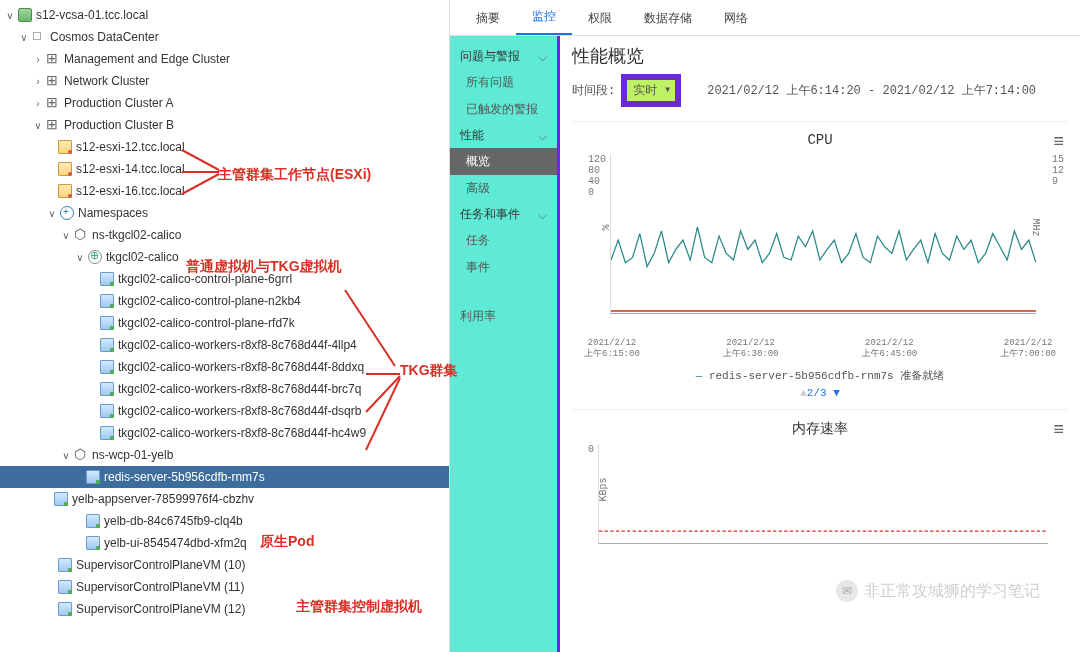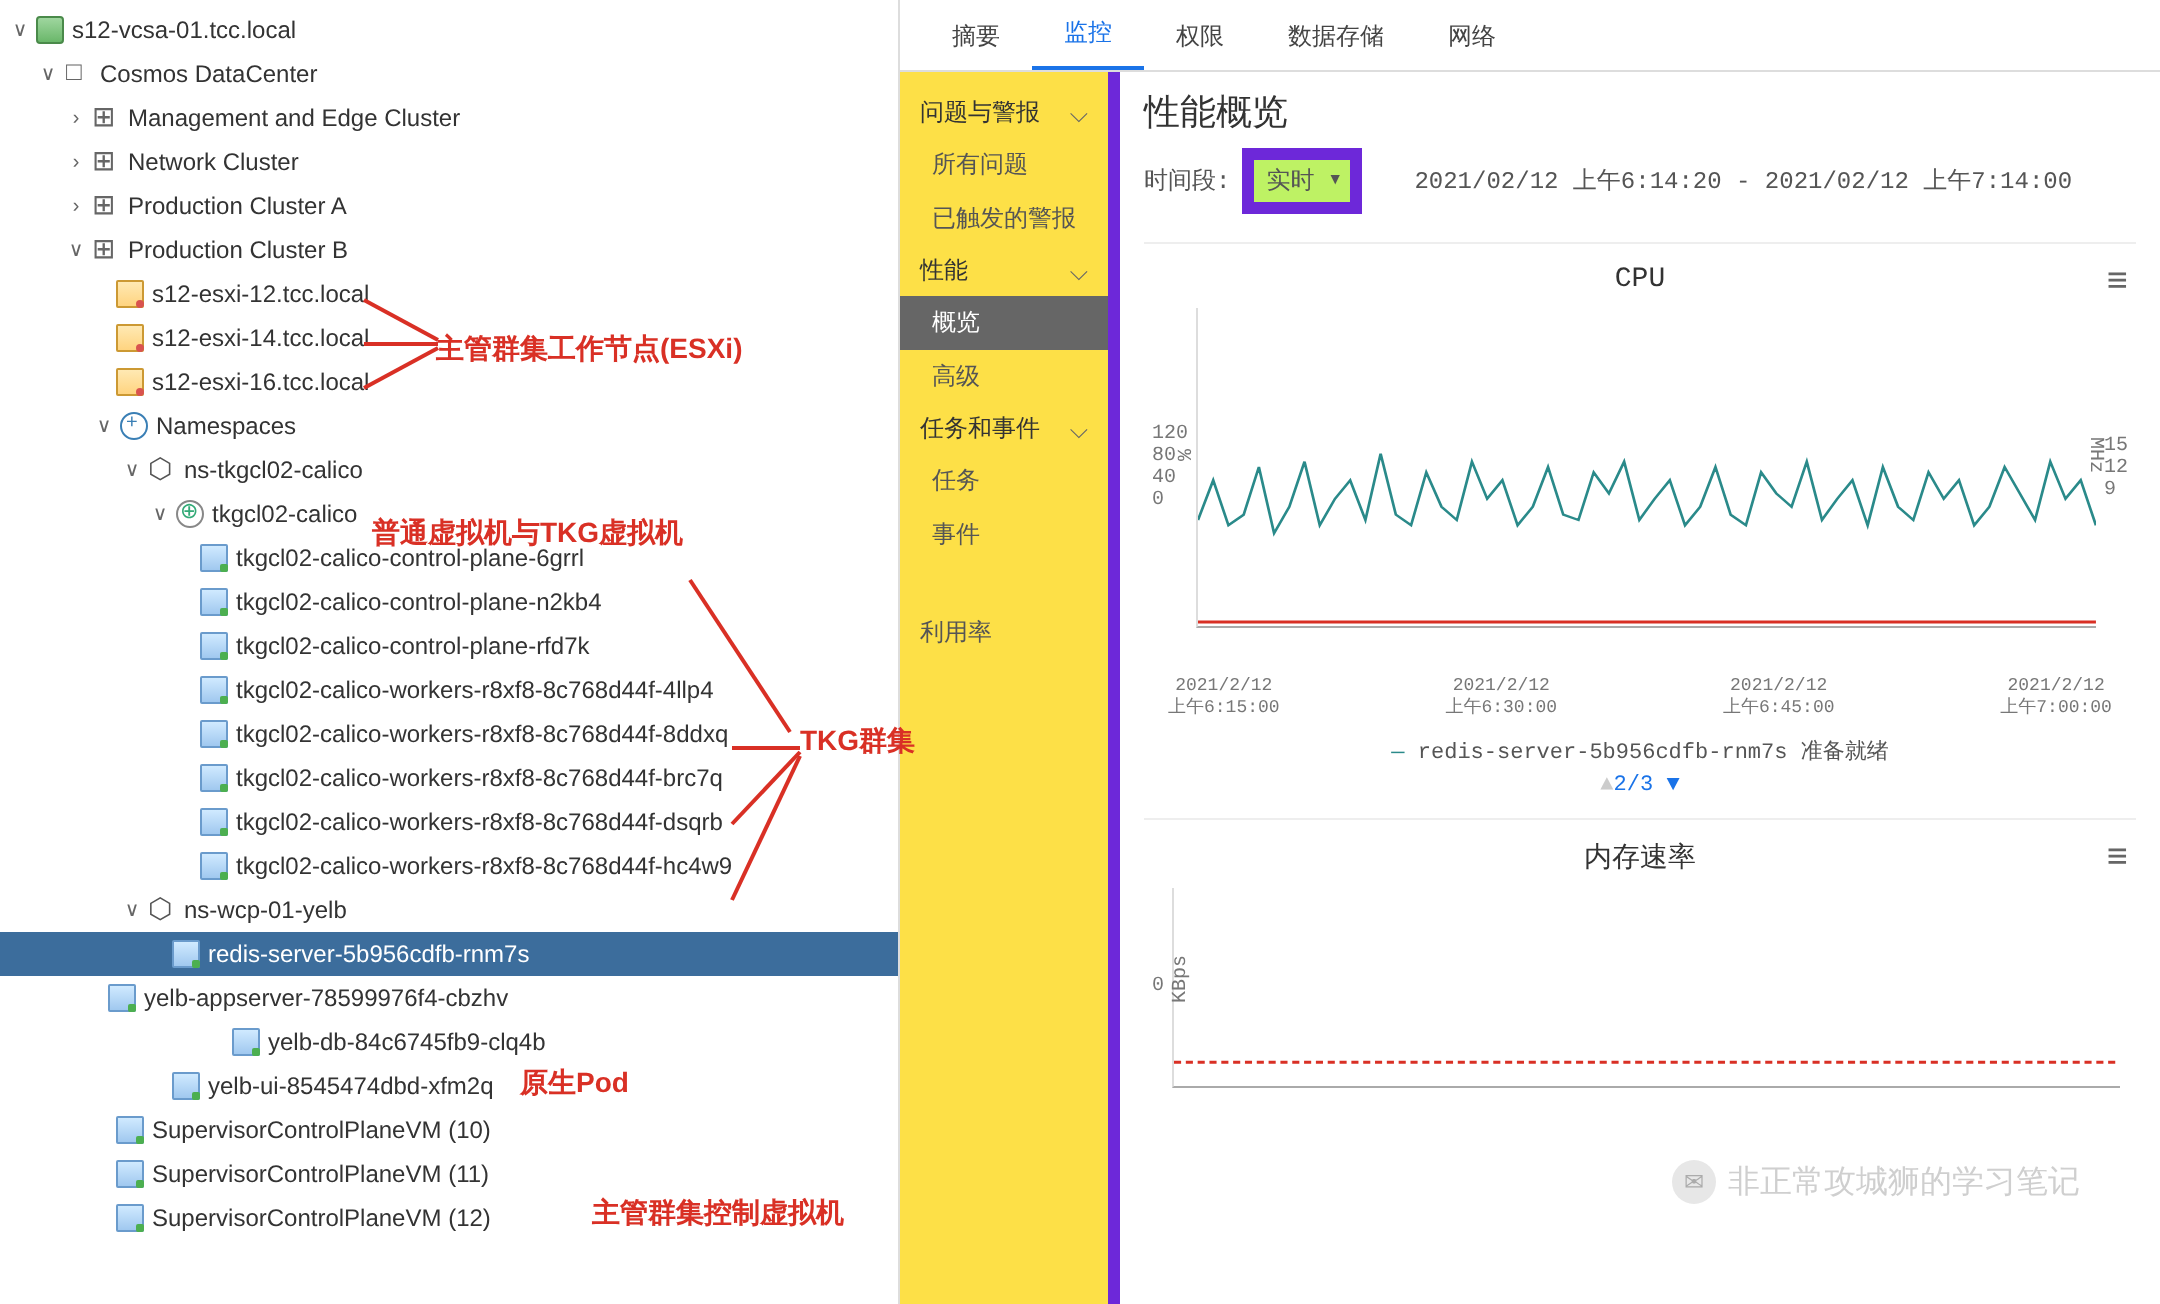--- a/index.html
+++ b/index.html
@@ -23,35 +23,35 @@
 .icon-tkg::before { content:"⊕"; position:absolute; top:-2px; left:1px; font-size:11px; color:#3a7; }
 .icon-vm { background:linear-gradient(#d0eaff,#a0c8ef); border:1px solid #6a9bcc; border-radius:1px; }
 .icon-vm::after { content:""; position:absolute; width:4px; height:4px; background:#4caf50; bottom:-1px; right:-1px; border-radius:1px; }
 .label { color: #333; }
 .annotation { position: absolute; color: #d93025; font-weight: bold; font-size: 14px; pointer-events: none; }
 .main-panel { flex: 1; display: flex; flex-direction: column; }
 .tabs { display: flex; border-bottom: 1px solid #ddd; padding: 0 10px; height: 36px; align-items: flex-end; }
 .tab { padding: 8px 16px; cursor: pointer; color: #444; }
 .tab.active { color: #1a73e8; border-bottom: 2px solid #1a73e8; font-weight: 500; }
 .content-row { display: flex; flex: 1; overflow: hidden; }
-.sidebar { width: 110px; background: #fde047; border-right: 6px solid #6d28d9; padding: 8px 0; }
+.sidebar { width: 110px; background: #5eead4; border-right: 3px solid #6d28d9; padding: 8px 0; }
 .side-head { display: flex; justify-content: space-between; align-items: center; padding: 4px 10px; color: #333; font-weight: 500; }
 .side-head .chev { color: #666; }
 .side-item { padding: 5px 10px 5px 16px; cursor: pointer; color: #555; font-size: 12px; }
 .side-item.active { background: #666; color: #fff; }
 .perf { flex: 1; padding: 8px 12px; overflow: hidden; position: relative; font-family: Liberation Mono, monospace; }
 .perf h3 { font-size: 18px; font-weight: 400; color: #333; margin-bottom: 6px; }
 .time-row { display: flex; align-items: center; gap: 6px; font-size: 12px; color: #555; margin-bottom: 14px; }
 .dropdown { border: 6px solid #6d28d9; padding: 2px 18px 2px 6px; background: #bef264; position: relative; }
 .dropdown::after { content: "▾"; position: absolute; right: 4px; color: #555; }
 .chart-card { border-top: 1px solid #eee; padding: 10px 0; position: relative; }
 .chart-title { text-align: center; font-size: 14px; color: #333; margin-bottom: 6px; }
 .menu-dots { position: absolute; right: 4px; top: 10px; font-size: 18px; color: #666; cursor: pointer; }
 .chart-body { display: flex; height: 180px; }
-.y-axis-l, .y-axis-r { display: flex; flex-direction: column; justify-content: center; font-size: 10px; color: #777; padding: 0 4px; height: 160px; }
+.y-axis-l, .y-axis-r { display: flex; flex-direction: column; justify-content: flex-start; font-size: 10px; color: #777; padding: 0 4px; height: 160px; margin-left: 12px; }
 .y-axis-r { text-align: left; }
 .plot { flex: 1; position: relative; height: 160px; border-bottom: 1px solid #aaa; border-left: 1px solid #ddd; }
 .plot svg { width: 100%; height: 100%; }
 .x-axis { display: flex; justify-content: space-between; font-size: 9px; color: #777; padding: 4px 12px 0; }
 .x-tick { text-align: center; line-height: 1.2; }
 .legend { text-align: center; font-size: 11px; color: #555; margin-top: 8px; }
 .legend .line { color: #2a8a8a; }
 .pager { text-align: center; font-size: 11px; margin-top: 4px; }
 .pager .prev { color: #ccc; }
 .pager .cur { color: #1a73e8; }
@@ -162,21 +162,21 @@
         <span class="label">ns-wcp-01-yelb</span>
       </div>
     <div class="tree-item selected" style="padding-left:86px">
         <span class="icon icon-vm"></span>
         <span class="label">redis-server-5b956cdfb-rnm7s</span>
       </div>
     <div class="tree-item" style="padding-left:54px">
         <span class="icon icon-vm"></span>
         <span class="label">yelb-appserver-78599976f4-cbzhv</span>
       </div>
-    <div class="tree-item" style="padding-left:116px">
+    <div class="tree-item" style="padding-left:86px">
         <span class="icon icon-vm"></span>
         <span class="label">yelb-db-84c6745fb9-clq4b</span>
       </div>
     <div class="tree-item" style="padding-left:86px">
         <span class="icon icon-vm"></span>
         <span class="label">yelb-ui-8545474dbd-xfm2q</span>
       </div>
     <div class="tree-item" style="padding-left:58px">
         <span class="icon icon-vm"></span>
         <span class="label">SupervisorControlPlaneVM (10)</span>

